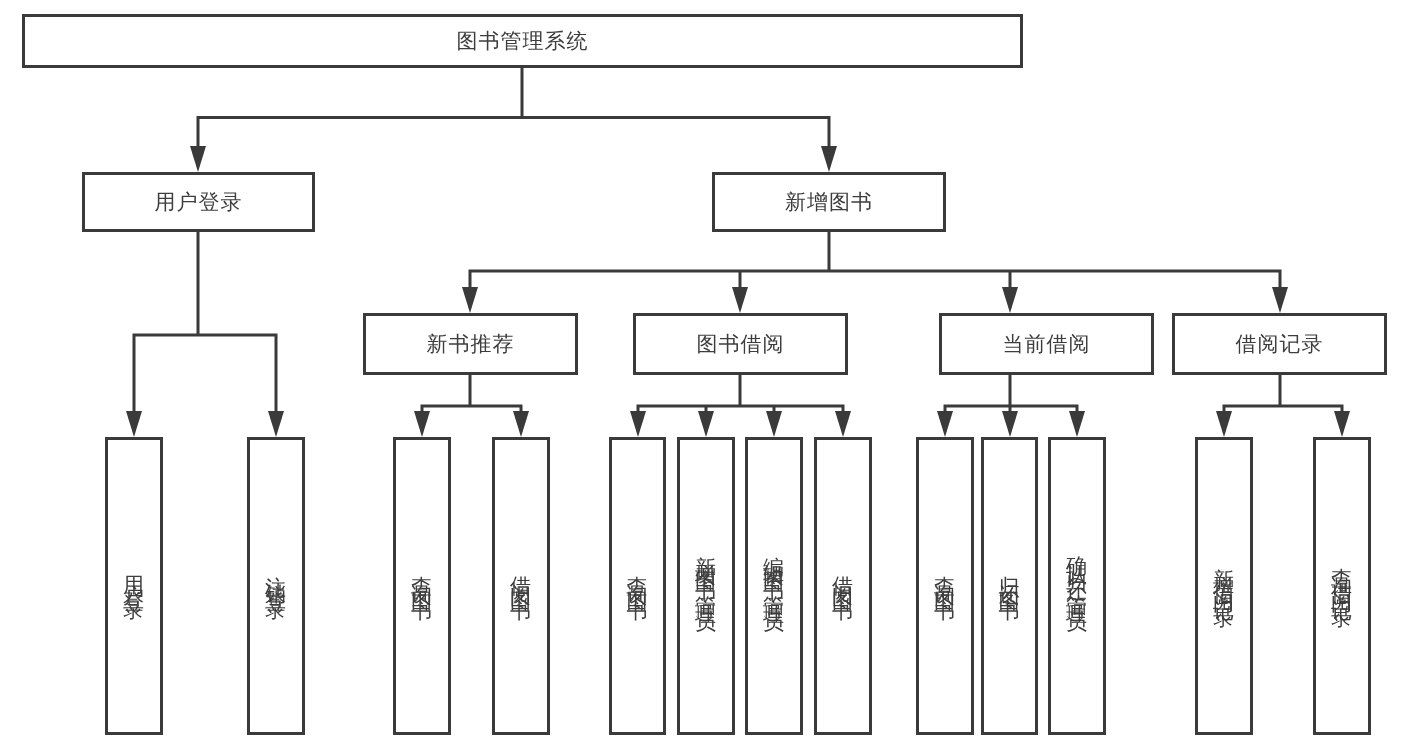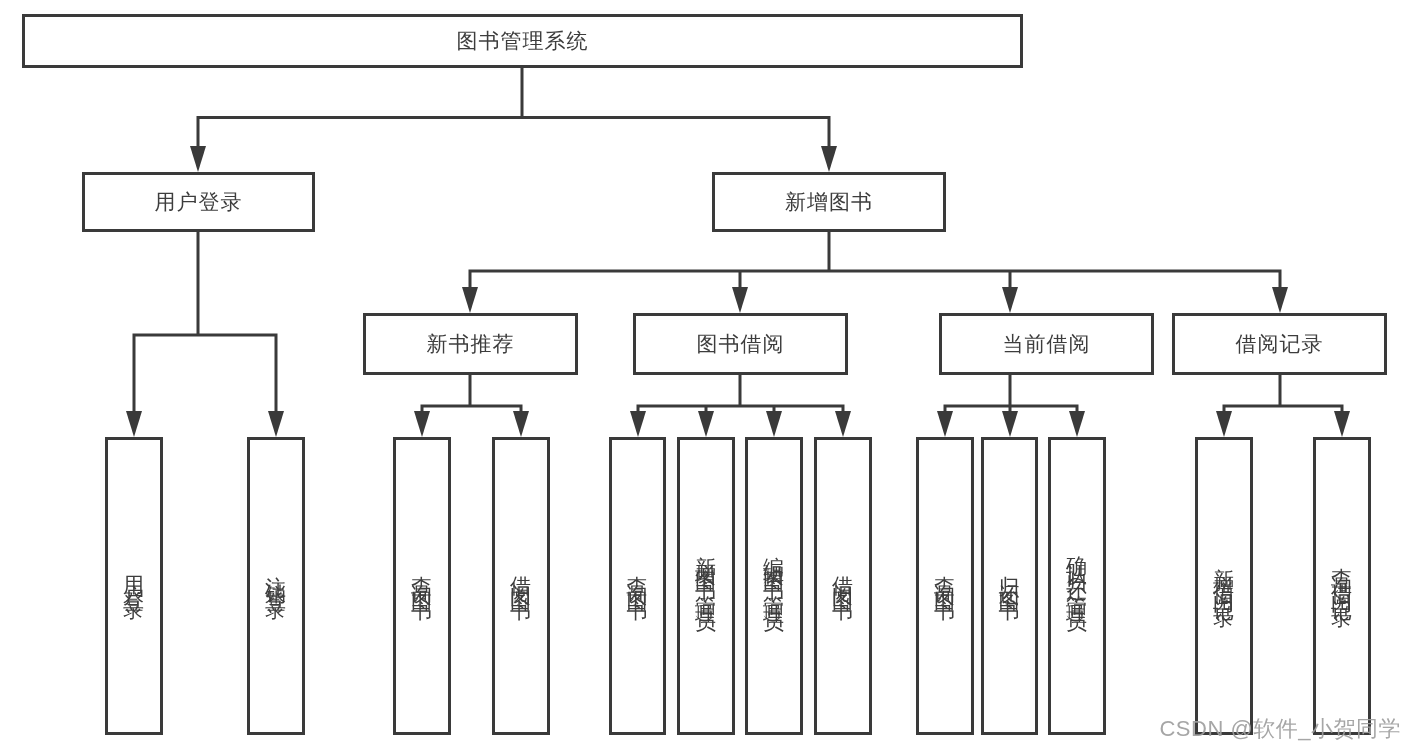--- a/index.html
+++ b/index.html
@@ -186,14 +186,13 @@
   <div class="node vert leaf" id="v-cb-confirm">
     <span class="vtext">确认归还（管理员）</span>
   </div>
   <div class="node vert leaf" id="v-br-add">
     <span class="vtext">新增借阅记录</span>
   </div>
   <div class="node vert leaf" id="v-br-query">
     <span class="vtext">查询借阅记录</span>
   </div>
 
-  <div class="watermark">CSDN @软件_小贺同学</div>
 </div>
 
 </body></html>

